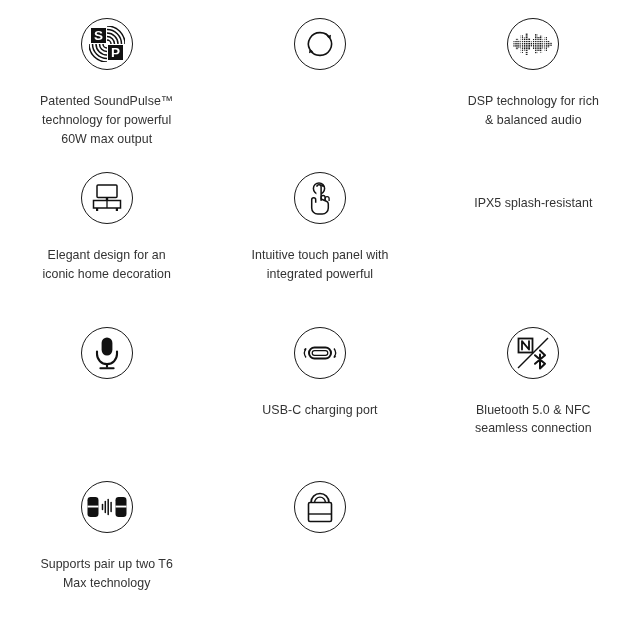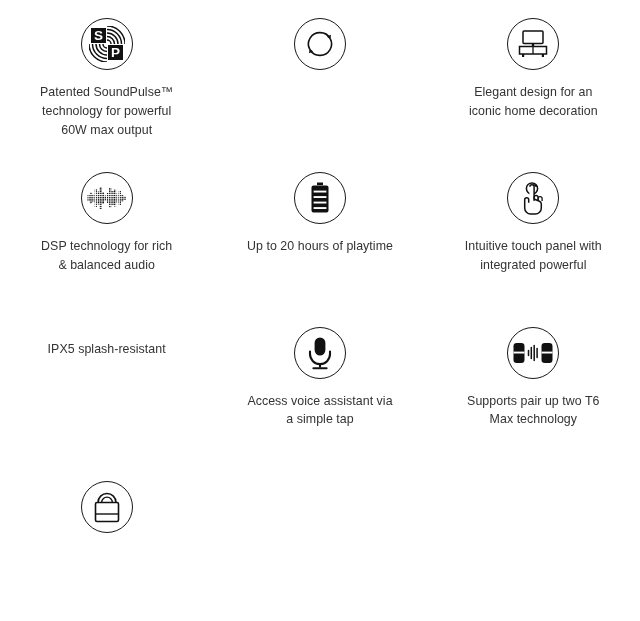--- a/index.html
+++ b/index.html
@@ -37,21 +37,21 @@
     border: 1.6px solid #1a1a1a;
     border-radius: 50%;
     display: flex;
     align-items: center;
     justify-content: center;
     background: #ffffff;
     flex: 0 0 auto;
   }
   .icon-badge svg { display: block; }
   .feature-caption {
-    margin-top: 13px;
+    margin-top: 22px;
     font-size: 12.4px;
     line-height: 1.52;
     text-align: center;
     color: #333333;
     max-width: 160px;
     letter-spacing: 0.05px;
     white-space: pre-line;
   }
 </style>
 </head>
@@ -99,35 +99,20 @@
     <div class="icon-badge">
       <svg width="30" height="30" viewBox="0 0 30 30">
         <path d="M 15 3.6 A 11.4 11.4 0 0 1 25.2 9.6" fill="none" stroke="#111" stroke-width="1.6"></path>
         <path d="M 25.4 10.2 l 0.6 -4.4 l -4.2 1.6 z" fill="#111"></path>
         <path d="M 15 26.4 A 11.4 11.4 0 0 1 4.8 20.4" fill="none" stroke="#111" stroke-width="1.6"></path>
         <path d="M 4.6 19.8 l -0.6 4.4 l 4.2 -1.6 z" fill="#111"></path>
         <path d="M 25.2 9.6 A 11.4 11.4 0 0 1 15 26.4" fill="none" stroke="#111" stroke-width="1.6"></path>
         <path d="M 4.8 20.4 A 11.4 11.4 0 0 1 15 3.6" fill="none" stroke="#111" stroke-width="1.6"></path>
       </svg>
     </div>
-  </div>
-
-  <div class="feature-cell">
-    <div class="icon-badge">
-      <svg width="32" height="30" viewBox="0 0 32 30">
-        <rect x="6" y="2" width="20" height="12.5" rx="1" fill="none" stroke="#111" stroke-width="1.5"></rect>
-        <rect x="14.8" y="14.5" width="2.4" height="3" fill="#111"></rect>
-        <rect x="2.5" y="17.5" width="27" height="7.5" fill="none" stroke="#111" stroke-width="1.5"></rect>
-        <line x1="16" y1="17.5" x2="16" y2="25" stroke="#111" stroke-width="1.3"></line>
-        <rect x="5" y="25" width="2.2" height="3" fill="#111"></rect>
-        <rect x="24.8" y="25" width="2.2" height="3" fill="#111"></rect>
-      </svg>
-    </div>
-    <div class="feature-caption">Elegant design for an
-iconic home decoration</div>
   </div>
 
   <div class="feature-cell">
     <div class="icon-badge">
       <svg width="40" height="24" viewBox="0 0 40 24">
         <defs>
           <pattern id="dotgrid" width="2.2" height="2.2" patternUnits="userSpaceOnUse">
             <rect x="0" y="0" width="1.45" height="1.45" fill="#111"></rect>
           </pattern>
         </defs>
@@ -150,31 +135,33 @@
           <rect x="36.5" y="10" width="2.2" height="4"></rect>
         </g>
       </svg>
     </div>
     <div class="feature-caption">DSP technology for rich
 &amp; balanced audio</div>
   </div>
 
   <div class="feature-cell">
     <div class="icon-badge">
-      <svg width="22" height="32" viewBox="0 0 22 32">
-        <rect x="8" y="0.5" width="6" height="2.6" fill="#111"></rect>
-        <rect x="2.5" y="3.5" width="17" height="27" rx="2" fill="#111"></rect>
-        <rect x="4.6" y="8.6" width="12.8" height="1.9" fill="#fff"></rect>
-        <rect x="4.6" y="14.1" width="12.8" height="1.9" fill="#fff"></rect>
-        <rect x="4.6" y="19.6" width="12.8" height="1.9" fill="#fff"></rect>
-        <rect x="4.6" y="25.1" width="12.8" height="1.9" fill="#fff"></rect>
-      </svg>
-    </div>
-    <div class="feature-caption">Up to 20 hours of playtime</div>
-  </div>
+      <svg width="32" height="30" viewBox="0 0 32 30">
+        <rect x="6" y="2" width="20" height="12.5" rx="1" fill="none" stroke="#111" stroke-width="1.5"></rect>
+        <rect x="14.8" y="14.5" width="2.4" height="3" fill="#111"></rect>
+        <rect x="2.5" y="17.5" width="27" height="7.5" fill="none" stroke="#111" stroke-width="1.5"></rect>
+        <line x1="16" y1="17.5" x2="16" y2="25" stroke="#111" stroke-width="1.3"></line>
+        <rect x="5" y="25" width="2.2" height="3" fill="#111"></rect>
+        <rect x="24.8" y="25" width="2.2" height="3" fill="#111"></rect>
+      </svg>
+    </div>
+    <div class="feature-caption">Elegant design for an
+iconic home decoration</div>
+  </div>
+
 
   <div class="feature-cell">
     <div class="icon-badge">
       <svg width="28" height="34" viewBox="0 0 28 34">
         <circle cx="13" cy="7.5" r="5.6" fill="none" stroke="#111" stroke-width="1.5"></circle>
         <path d="M 13 6 v 14.5
                  M 13 6 a 2.1 2.1 0 0 1 4.2 0 v 0" fill="none" stroke="#111" stroke-width="1.5"></path>
         <path d="M 10.9 5.8 a 2.1 2.1 0 0 1 4.2 0 v 12.2
                  l 5.3 2.2 a 3 3 0 0 1 1.9 2.8 v 4
                  a 6 6 0 0 1 -6 6 h -4.6
@@ -194,25 +181,50 @@
 
   <div class="feature-cell">
     <div class="icon-badge">
       <svg width="28" height="34" viewBox="0 0 28 34">
         <rect x="8.6" y="1.5" width="10.8" height="18" rx="5.4" fill="#111"></rect>
         <path d="M 4 15.5 v 2.6 a 10 10 0 0 0 20 0 v -2.6" fill="none" stroke="#111" stroke-width="2.1" stroke-linecap="round"></path>
         <line x1="14" y1="28.2" x2="14" y2="31.6" stroke="#111" stroke-width="2.1"></line>
         <line x1="7.4" y1="32.2" x2="20.6" y2="32.2" stroke="#111" stroke-width="2.1" stroke-linecap="round"></line>
       </svg>
     </div>
-    <div class="feature-caption">Access voice assistant via
-a simple tap</div>
-  </div>
-
-
+  </div>
+
+  <div class="feature-cell">
+    <div class="icon-badge">
+      <svg width="40" height="22" viewBox="0 0 40 22">
+        <rect x="9" y="5.5" width="22" height="11" rx="5.5" fill="none" stroke="#111" stroke-width="2"></rect>
+        <rect x="12.2" y="8.7" width="15.6" height="4.6" rx="2.3" fill="none" stroke="#111" stroke-width="1.2"></rect>
+        <path d="M 6 6.5 A 7.5 7.5 0 0 0 6 15.5" fill="none" stroke="#111" stroke-width="1.3"></path>
+        <path d="M 6.3 6.2 l -2.6 0.9 l 2.1 1.8 z" fill="#111"></path>
+        <path d="M 34 15.5 A 7.5 7.5 0 0 0 34 6.5" fill="none" stroke="#111" stroke-width="1.3"></path>
+        <path d="M 33.7 15.8 l 2.6 -0.9 l -2.1 -1.8 z" fill="#111"></path>
+      </svg>
+    </div>
+    <div class="feature-caption">USB-C charging port</div>
+  </div>
+
+  <div class="feature-cell">
+    <div class="icon-badge">
+      <svg width="38" height="38" viewBox="0 0 38 38">
+        <line x1="34" y1="4" x2="4" y2="34" stroke="#111" stroke-width="1.4"></line>
+        <rect x="4.5" y="4.5" width="14" height="14" fill="none" stroke="#111" stroke-width="1.8"></rect>
+        <path d="M 8 15.5 v -8.4 l 7 8.4 v -8.4" fill="none" stroke="#111" stroke-width="1.8" stroke-linejoin="round" stroke-linecap="round"></path>
+        <g stroke="#111" stroke-width="2" fill="none" stroke-linejoin="round" stroke-linecap="round">
+          <path d="M 26 20.5 v 14 l 5 -4.7 l -10 -8.6 m 10 0 l -10 8.6 m 10 -8.6 l -5 -4.7"></path>
+        </g>
+      </svg>
+    </div>
+    <div class="feature-caption">Bluetooth 5.0 &amp; NFC
+seamless connection</div>
+  </div>
 
   <div class="feature-cell">
     <div class="icon-badge">
       <svg width="42" height="24" viewBox="0 0 42 24">
         <rect x="1.5" y="2" width="11" height="20" rx="3.2" fill="#111"></rect>
         <rect x="1.5" y="10.6" width="11" height="1.9" fill="#fff"></rect>
         <rect x="29.5" y="2" width="11" height="20" rx="3.2" fill="#111"></rect>
         <rect x="29.5" y="10.6" width="11" height="1.9" fill="#fff"></rect>
         <g stroke="#111" stroke-width="1.5" stroke-linecap="round">
           <line x1="16.5" y1="9.5" x2="16.5" y2="14.5"></line>

